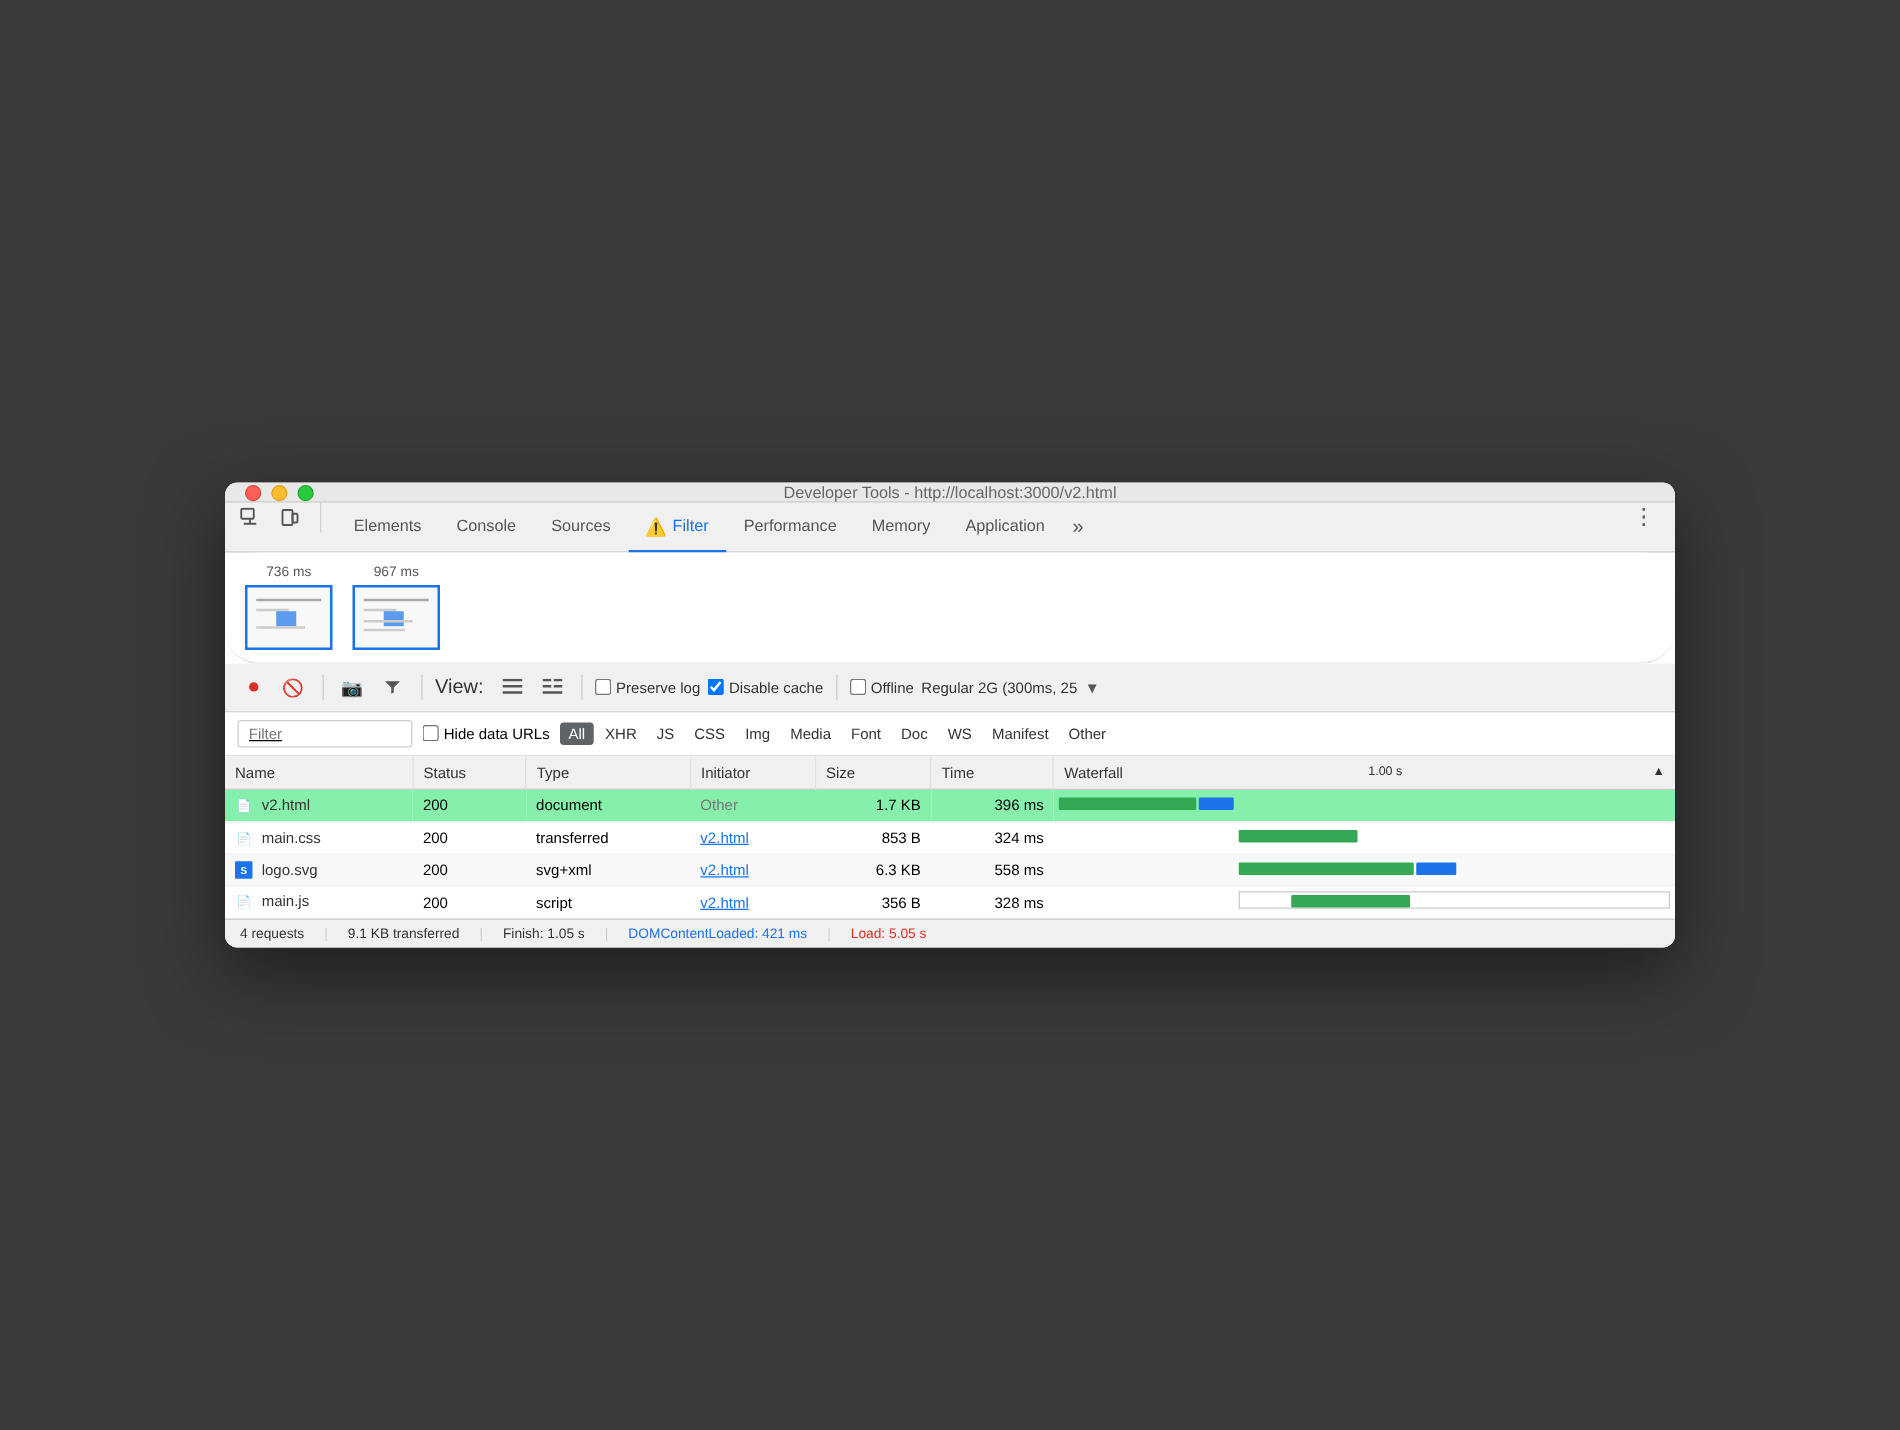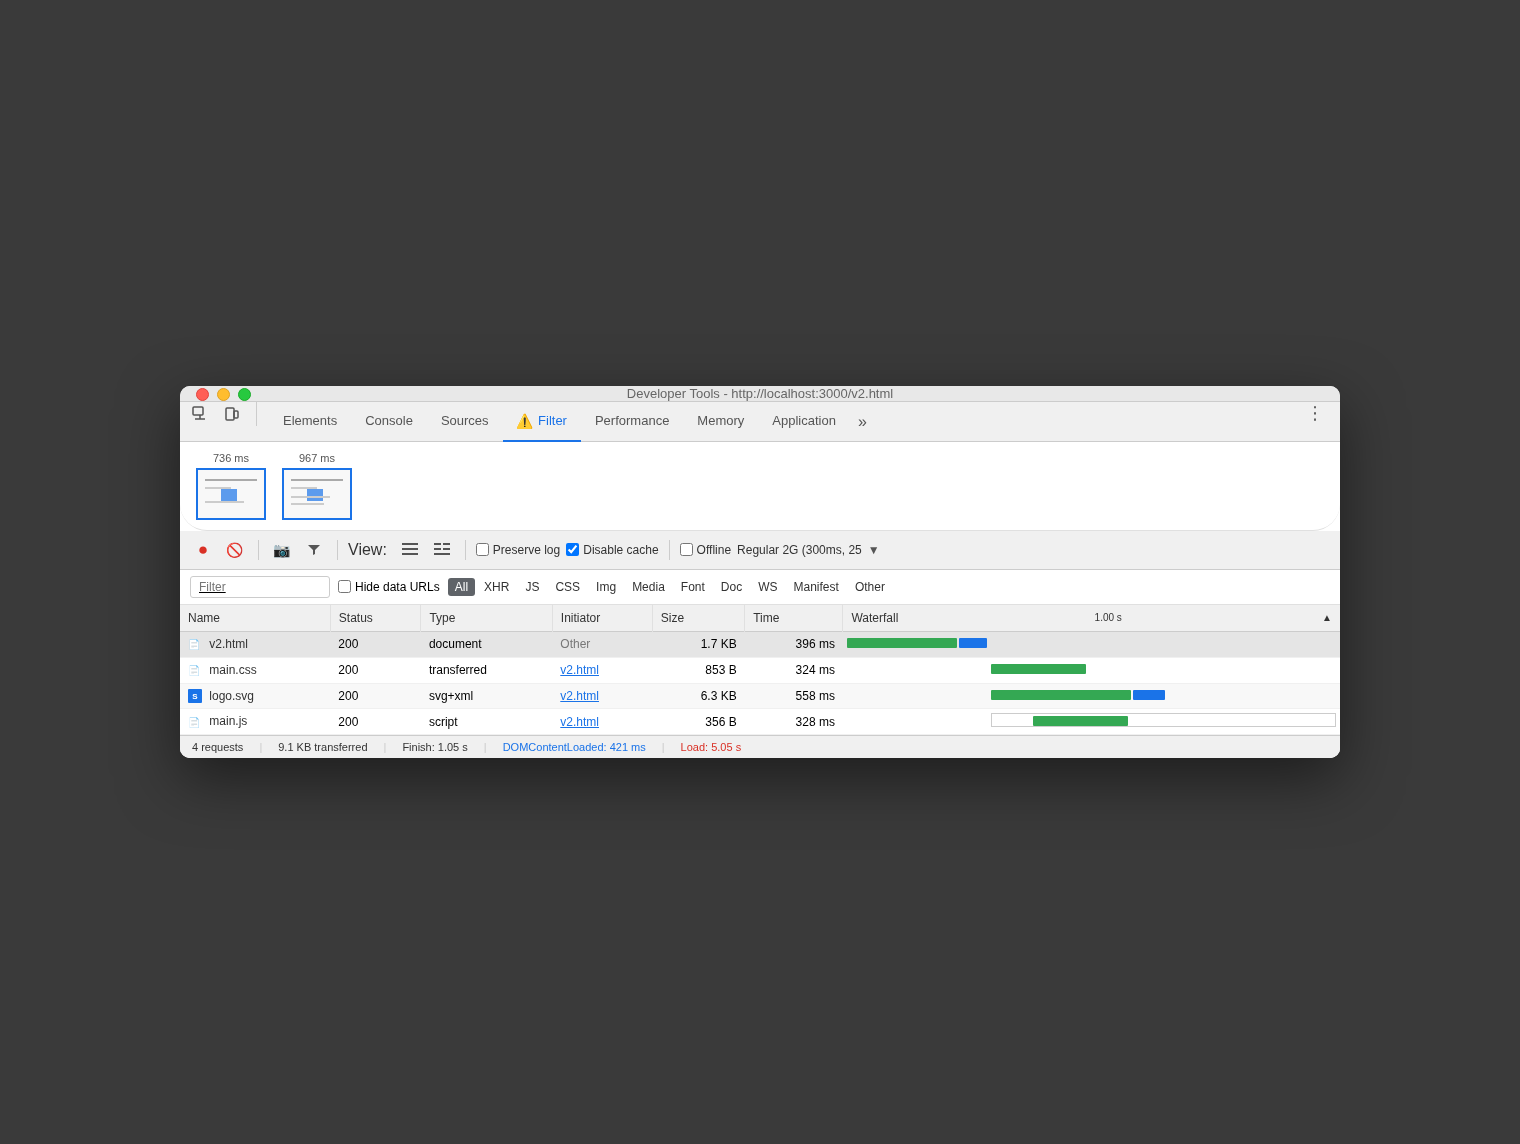--- a/index.html
+++ b/index.html
@@ -316,21 +316,21 @@
       cursor: pointer;
       white-space: nowrap;
     }
     .network-table th:last-child { border-right: none; }
     .network-table td {
       padding: 5px 8px;
       border-bottom: 1px solid #f0f0f0;
       white-space: nowrap;
     }
     .network-table tbody tr:nth-child(odd) { background: #f8f8f8; }
-    .network-table tbody tr.selected { background: #e5e5e5; }
+    .network-table tbody tr.selected { background: #86efac; }
     .file-icon {
       display: inline-flex;
       align-items: center;
       justify-content: center;
       width: 14px;
       height: 14px;
       margin-right: 4px;
       font-size: 10px;
       color: #555;
       vertical-align: middle;

